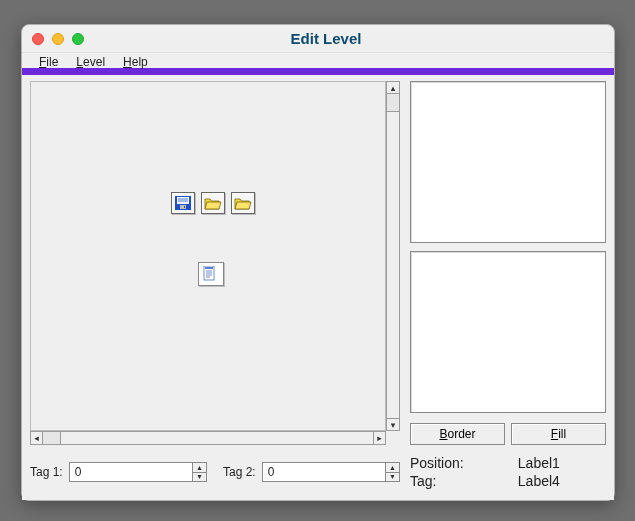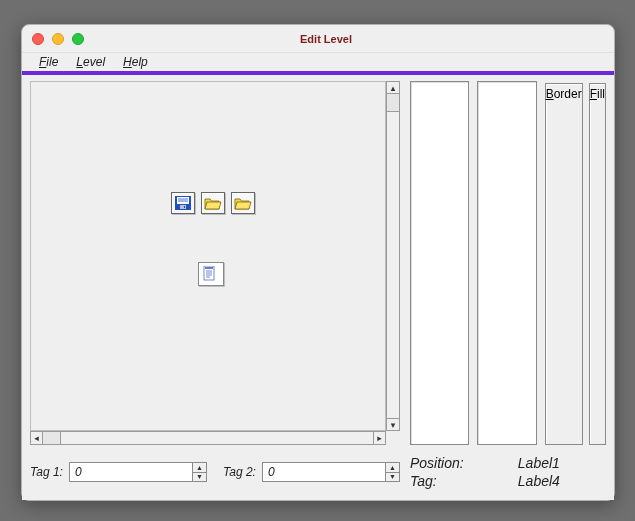--- a/index.html
+++ b/index.html
@@ -37,31 +37,30 @@
   .traffic-lights { display: flex; gap: 8px; z-index: 2; }
   .tl { width: 12px; height: 12px; border-radius: 50%; }
   .tl.red    { background: #ff5f57; border: 1px solid #e14039; }
   .tl.yellow { background: #febc2e; border: 1px solid #dfa022; }
   .tl.green  { background: #28c840; border: 1px solid #1fa532; }
   .title {
     position: absolute;
     left: 16px; right: 0;
     text-align: center;
     font-weight: bold;
-    color: #7f1d1d;
-    font-size: 11px;
+    color: #0c4a6e;
+    font-size: 15px;
   }
   .menubar {
     height: 22px;
     display: flex;
-    align-items: flex-end;
+    align-items: flex-start;
     padding: 0 8px;
     gap: 0;
-    border-bottom: 4px solid #6d28d9;
-    font-style: italic;
+    border-bottom: 7px solid #6d28d9;
   }
   .menu-item {
     padding: 2px 9px;
     cursor: default;
     color: #222;
   }
   .menu-item span.mn { text-decoration: underline; }
 
   .client {
     flex: 1;
@@ -145,21 +144,21 @@
     border: 1px solid #888;
     background: #fff;
     box-shadow: 1px 1px 0 #bfbfbf;
     display: flex; align-items: center; justify-content: center;
   }
 
   
   .right-col {
     flex: 1;
     display: flex;
-    flex-direction: row;
+    flex-direction: column;
     gap: 8px;
   }
   .panel {
     flex: 1;
     border: 1px solid #8a8a8a;
     background: #ffffff;
     box-shadow: inset 1px 1px 0 #dcdcdc;
     min-height: 150px;
   }
   .btn-row {
@@ -177,21 +176,20 @@
     font-size: 12px;
     cursor: default;
   }
   .btn span.mn { text-decoration: underline; }
 
   
   .row-bottom {
     display: flex;
     margin-top: 10px;
     gap: 10px;
-    font-style: italic;
   }
   .tags {
     width: 370px;
     display: flex;
     gap: 16px;
     align-items: center;
   }
   .tag-group { display: flex; align-items: center; gap: 6px; flex: 1; }
   .tag-label { color: #222; }
   .spin {

